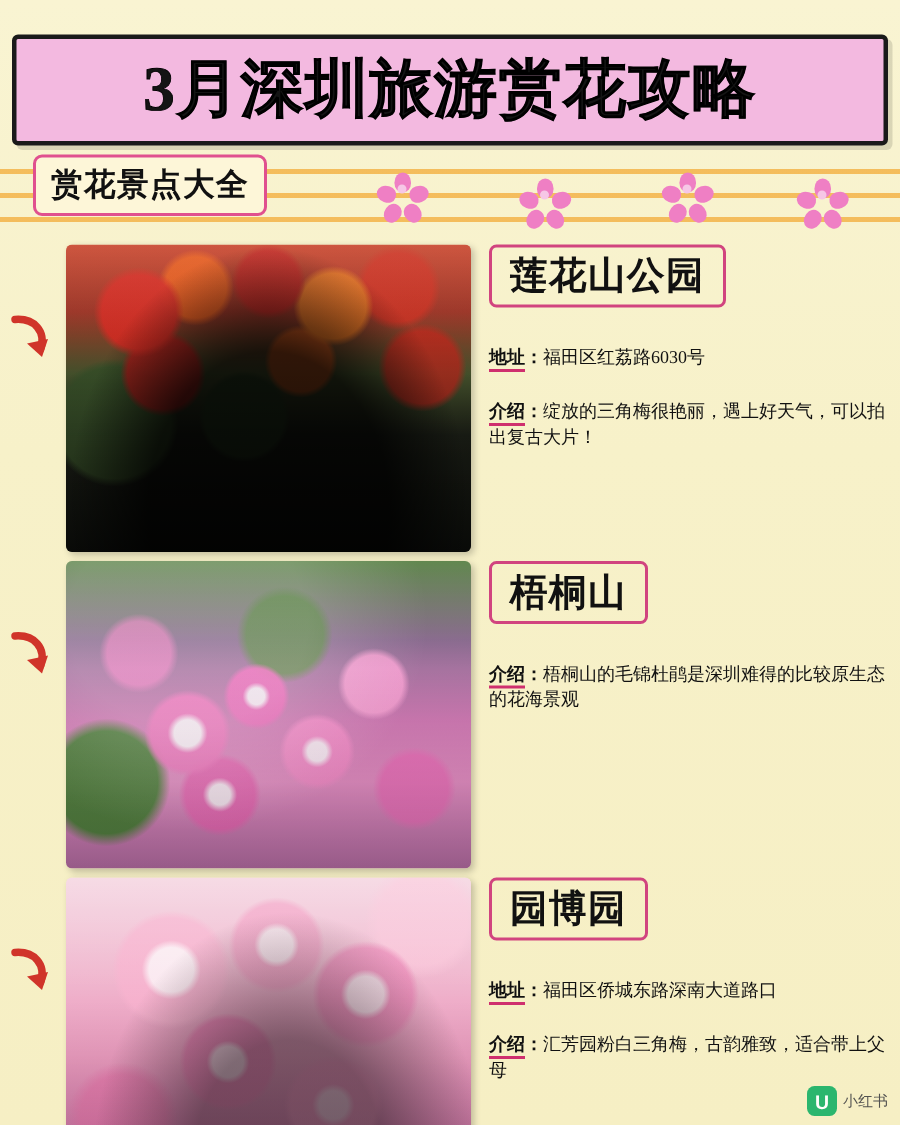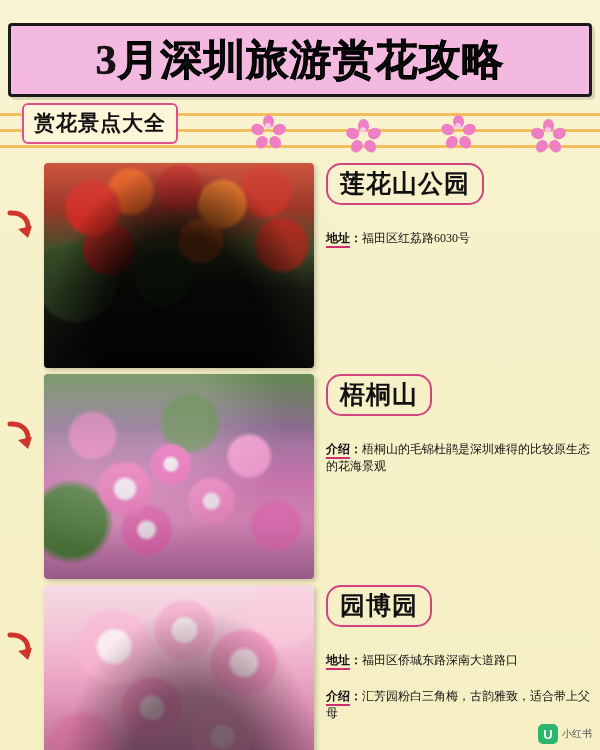--- a/index.html
+++ b/index.html
@@ -221,21 +221,21 @@
   
   .text-col {
     flex: 1 1 auto;
     padding-left: 12px;
     padding-right: 6px;
     min-width: 0;
   }
   .place-box {
     display: inline-block;
     border: 2.5px solid #d1447f;
-    border-radius: 15px;
+    border-radius: 5px;
     padding: 2px 12px 3px 12px;
     background: transparent;
     margin-bottom: 6px;
   }
   .place-name {
     font-family: "Liberation Serif", serif;
     font-weight: bold;
     font-size: 25px;
     color: #111;
     letter-spacing: 1px;
@@ -348,20 +348,23 @@
     <div class="photo">
       <div class="photo-inner p1"></div>
     </div>
     <div class="text-col">
       <div class="place-box">
         <span class="place-name">莲花山公园</span>
       </div>
       <div class="field">
         <span class="field-label">地址</span><span class="colon">：</span><span class="field-value">福田区红荔路6030号</span>
       </div>
+      <div class="field">
+        <span class="field-label">介绍</span><span class="colon">：</span><span class="field-value">绽放的三角梅很艳丽，遇上好天气，可以拍出复古大片！</span>
+      </div>
     </div>
   </div>
 
   <div class="row">
     <div class="arrow-col">
       <div class="arrow">
         <svg width="30" height="34" viewBox="0 0 30 34">
           <path d="M3 4 C 16 3, 24 12, 20 24" stroke="#d0342a" stroke-width="5" fill="none" stroke-linecap="round"></path>
           <path d="M11 20 L21 29 L25 17 Z" fill="#d0342a"></path>
         </svg>

